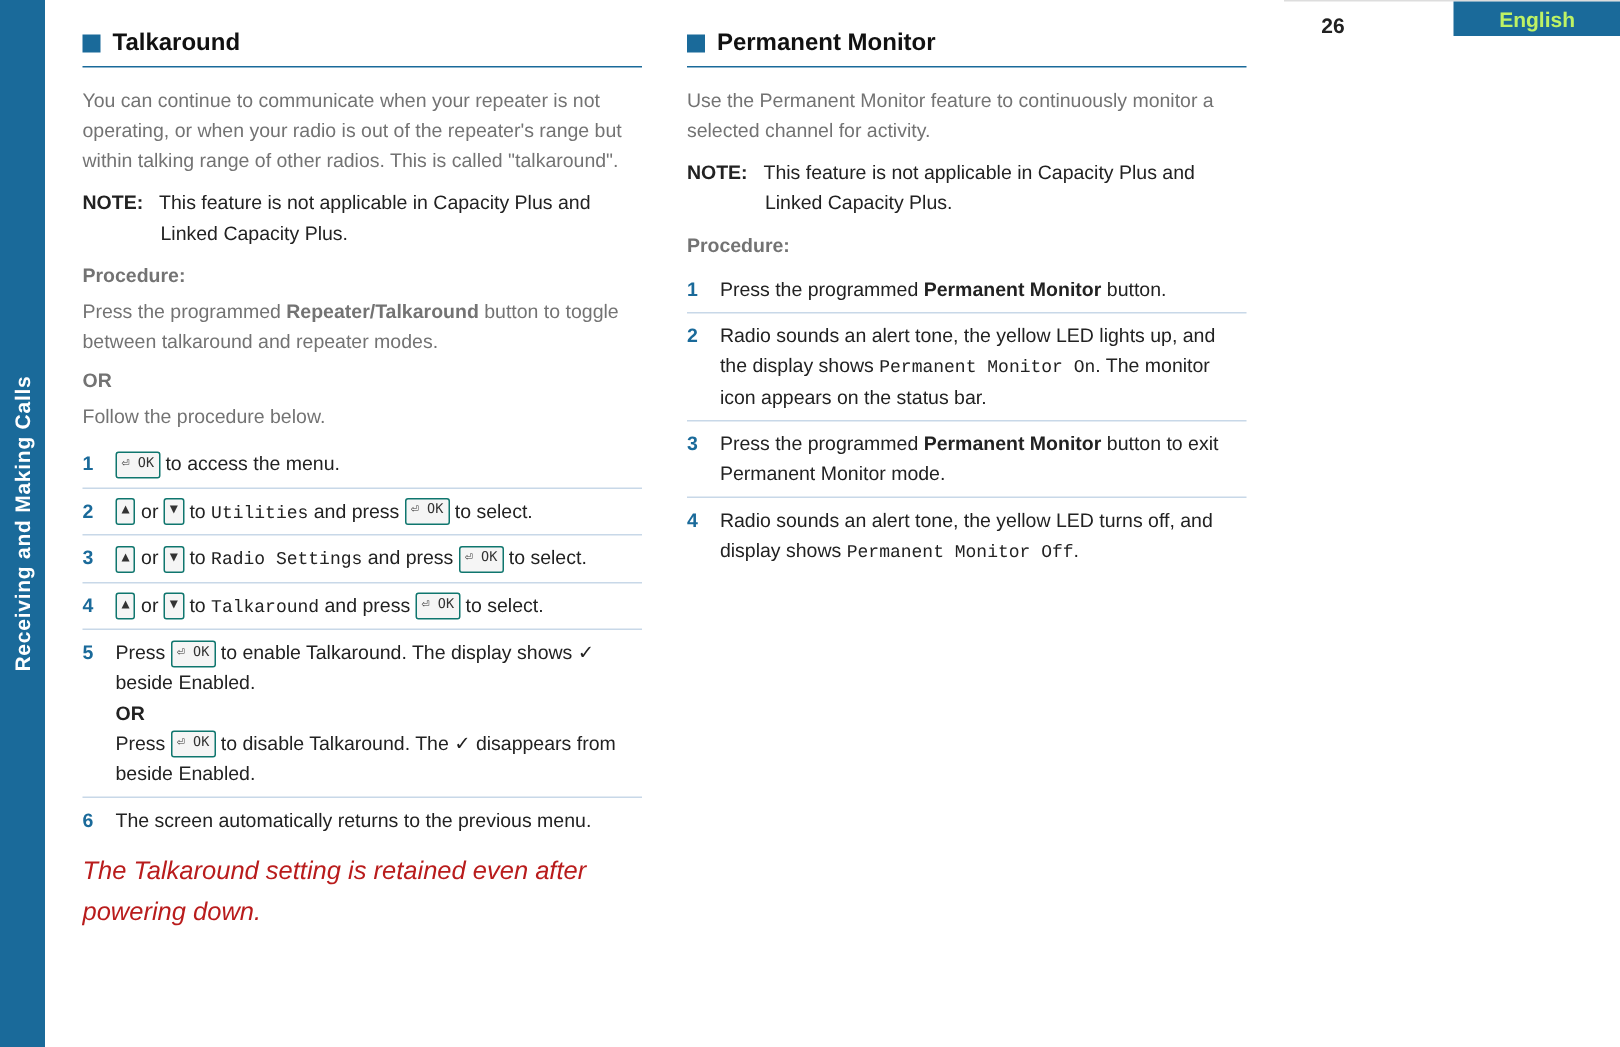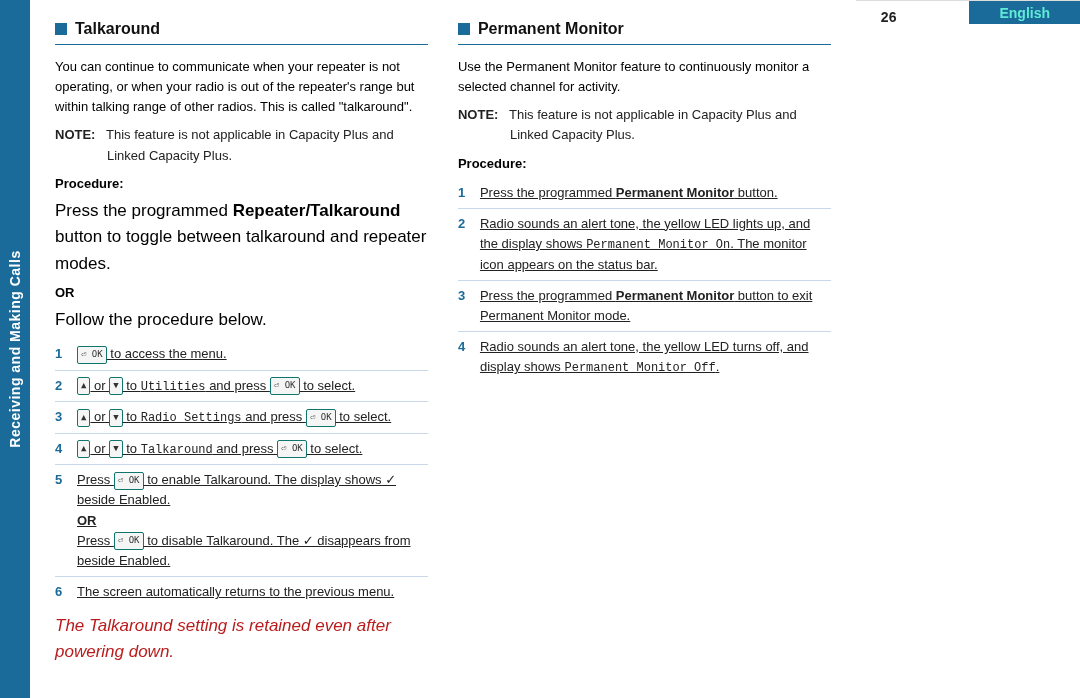--- a/index.html
+++ b/index.html
@@ -75,21 +75,21 @@
       font-size: 16px;
       font-weight: bold;
       color: #111;
     }
 
     
     p {
       font-size: 13px;
       line-height: 1.55;
       margin-bottom: 8px;
-      color: #000000;
+      color: #737373;
     }
 
     .note-block {
       margin-bottom: 8px;
       font-size: 13px;
       line-height: 1.55;
     }
 
     .note-block .note-label {
       font-weight: bold;
@@ -100,21 +100,21 @@
       display: block;
     }
 
     .procedure-label {
       font-weight: bold;
       margin-bottom: 4px;
       font-size: 13px;
     }
 
     .procedure-text {
-      font-size: 17px;
+      font-size: 13px;
       line-height: 1.55;
       margin-bottom: 6px;
     }
 
     .or-text {
       font-weight: bold;
       font-size: 13px;
       margin-bottom: 4px;
     }
 
@@ -143,21 +143,20 @@
       font-size: 13px;
       color: #1a6a9a;
       font-weight: bold;
       min-width: 16px;
       flex-shrink: 0;
     }
 
     .list-content {
       flex: 1;
       line-height: 1.55;
-      text-decoration: underline;
     }
 
     
     .kbd {
       display: inline-flex;
       align-items: center;
       justify-content: center;
       border: 1px solid #0f766e;
       border-radius: 2px;
       font-size: 9px;
@@ -195,21 +194,21 @@
 
     .page-num {
       font-size: 14px;
       font-weight: bold;
       padding: 8px 25px;
       color: #222;
     }
 
     .lang-tab {
       background: #1a6a9a;
-      color: #5eead4;
+      color: #bef264;
       font-size: 14px;
       font-weight: bold;
       padding: 8px 30px;
       display: flex;
       align-items: center;
     }
 
     
     .sub-or {
       margin-top: 2px;

